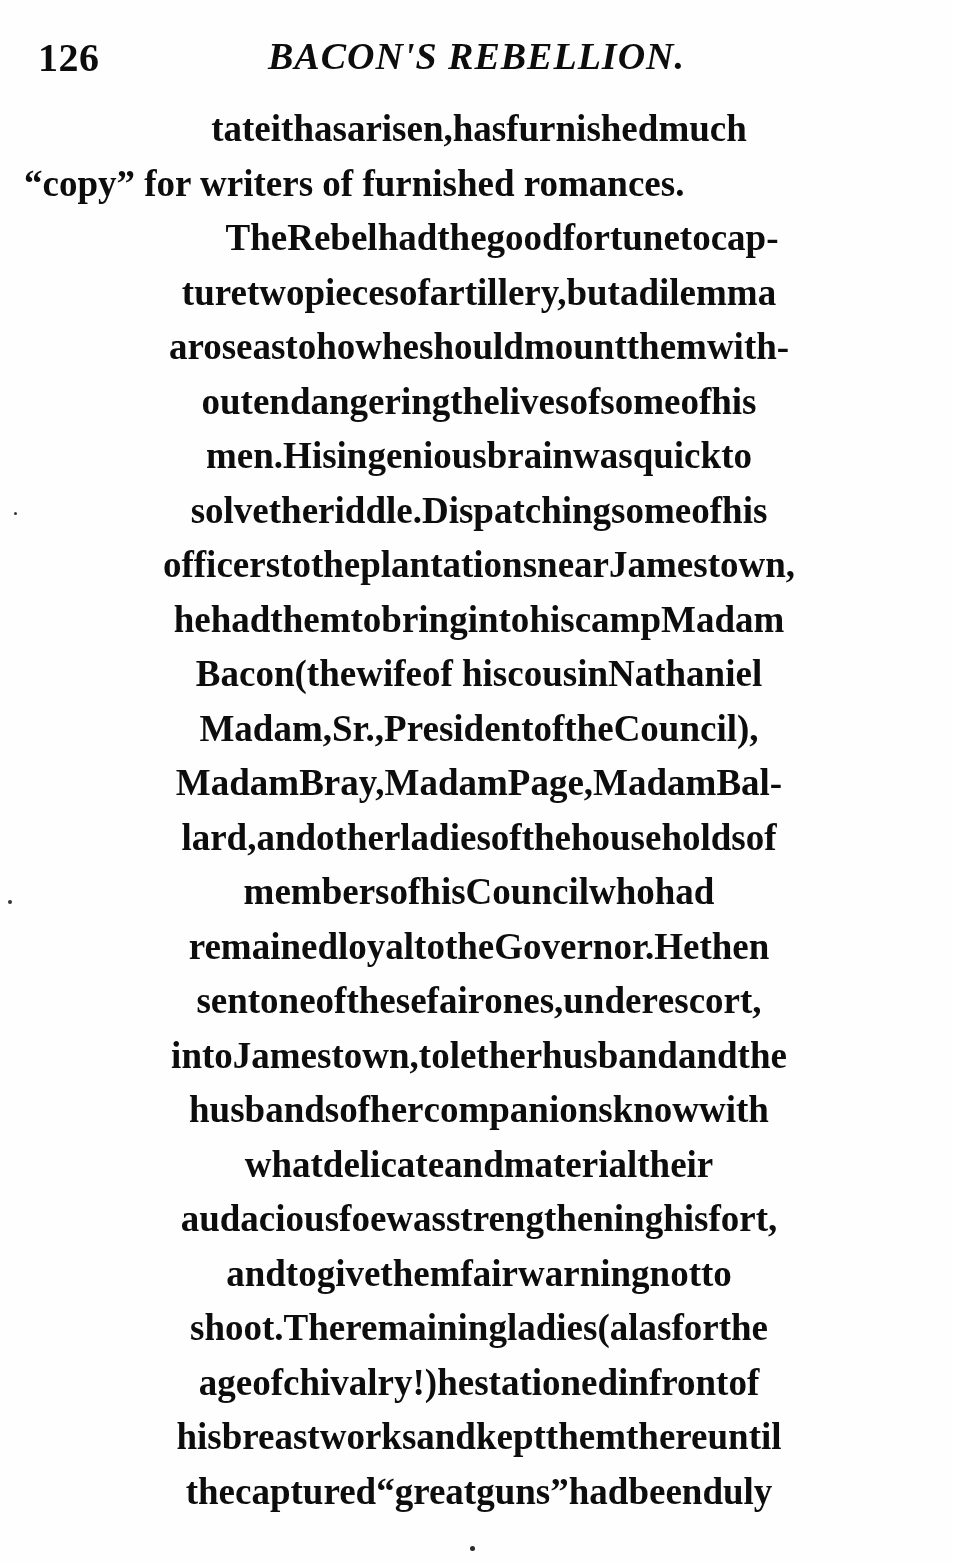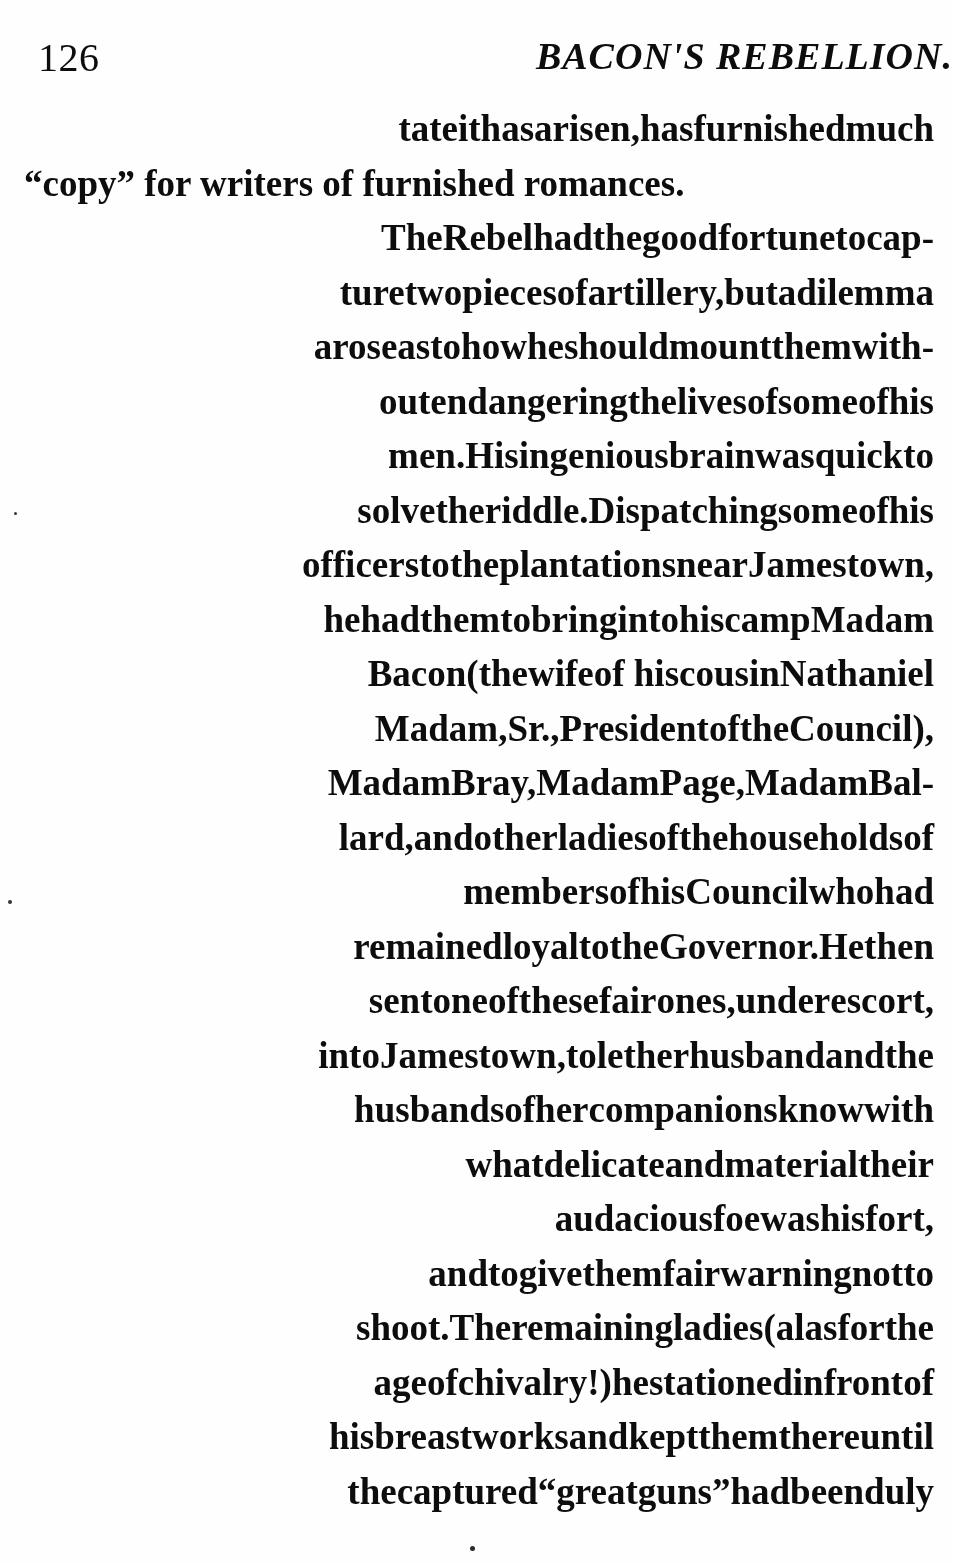--- a/index.html
+++ b/index.html
@@ -28,30 +28,30 @@
     left: 0;
     top: 20px;
     width: 953px;
     height: 60px;
   }
   .page-number {
     position: absolute;
     left: 38px;
     top: 14px;
     font-size: 40px;
-    font-weight: normal;
+    font-weight: bold;
     letter-spacing: 0.5px;
     font-family: "Liberation Serif", serif;
   }
   .running-head {
     position: absolute;
     left: 0;
     top: 14px;
     width: 953px;
-    text-align: right;
+    text-align: center;
     font-size: 38px;
     font-weight: bold;
     font-style: italic;
     letter-spacing: 1px;
     font-family: "Liberation Serif", serif;
   }
   .body-text {
     position: absolute;
     left: 24px;
     top: 102px;
@@ -62,21 +62,21 @@
     font-size: 37px;
     font-weight: bold;
     line-height: 54.5px;
     height: 54.5px;
     white-space: nowrap;
     font-family: "Liberation Serif", serif;
     letter-spacing: 0px;
   }
   .just {
     display: flex;
-    justify-content: flex-end;
+    justify-content: center;
   }
   .just > span { display: inline-block; }
   .indent { padding-left: 46px; }
   .footer-dot {
     position: absolute;
     left: 470px;
     top: 1546px;
     width: 5px;
     height: 5px;
     background: #2a2a2a;
@@ -275,20 +275,21 @@
         <span>what</span>
           <span>delicate</span>
           <span>and</span>
           <span>material</span>
           <span>their</span>
       </div>
       <div class="line just">
         <span>audacious</span>
           <span>foe</span>
           <span>was</span>
+          <span>strengthening</span>
           <span>his</span>
           <span>fort,</span>
       </div>
       <div class="line just">
         <span>and</span>
           <span>to</span>
           <span>give</span>
           <span>them</span>
           <span>fair</span>
           <span>warning</span>

